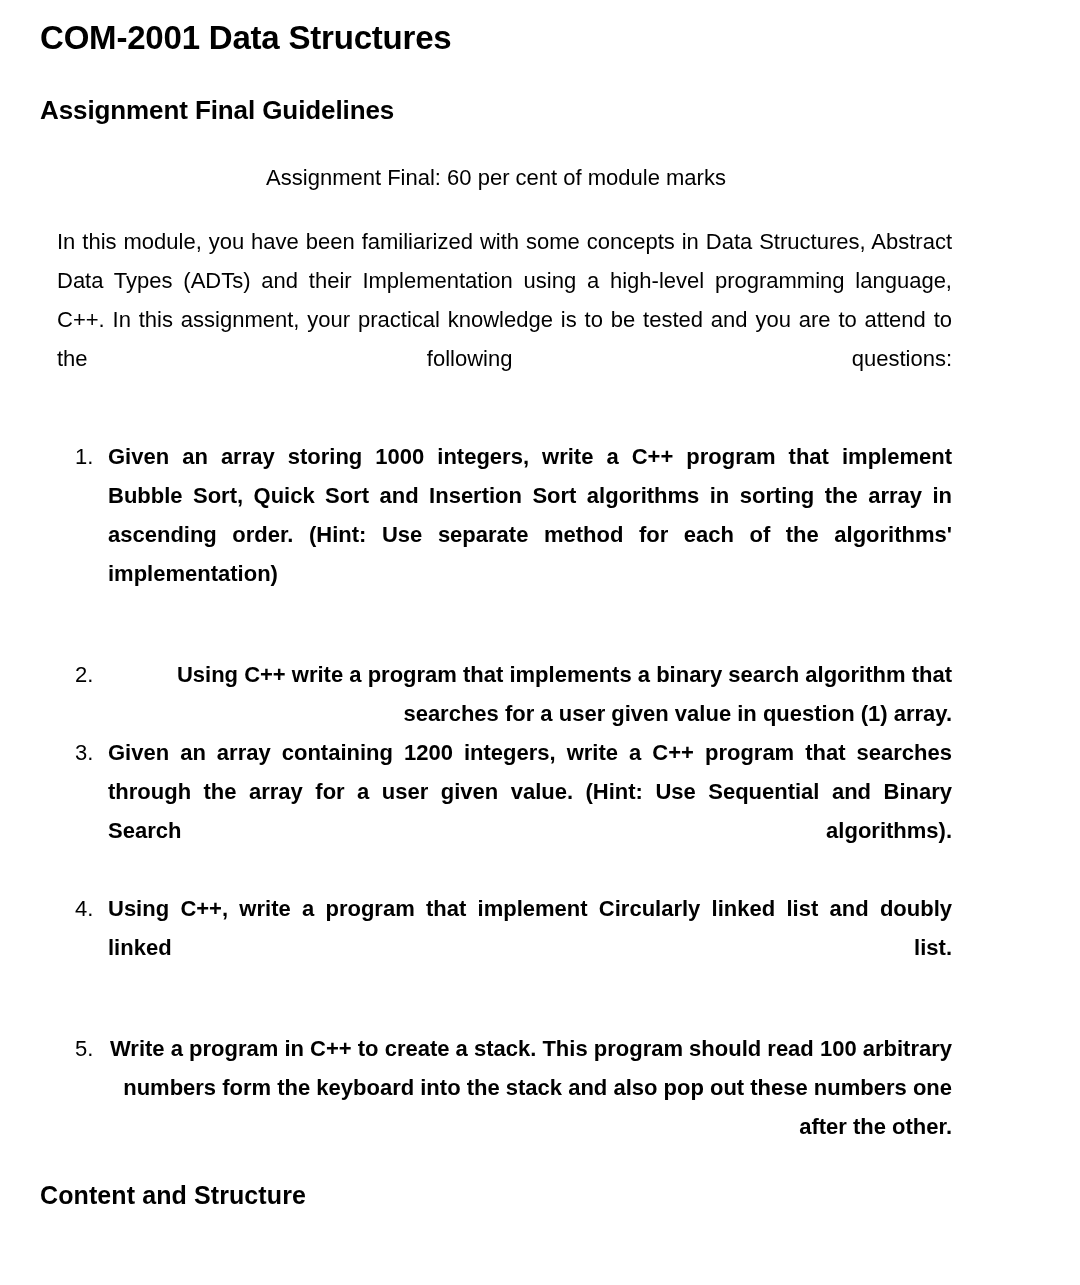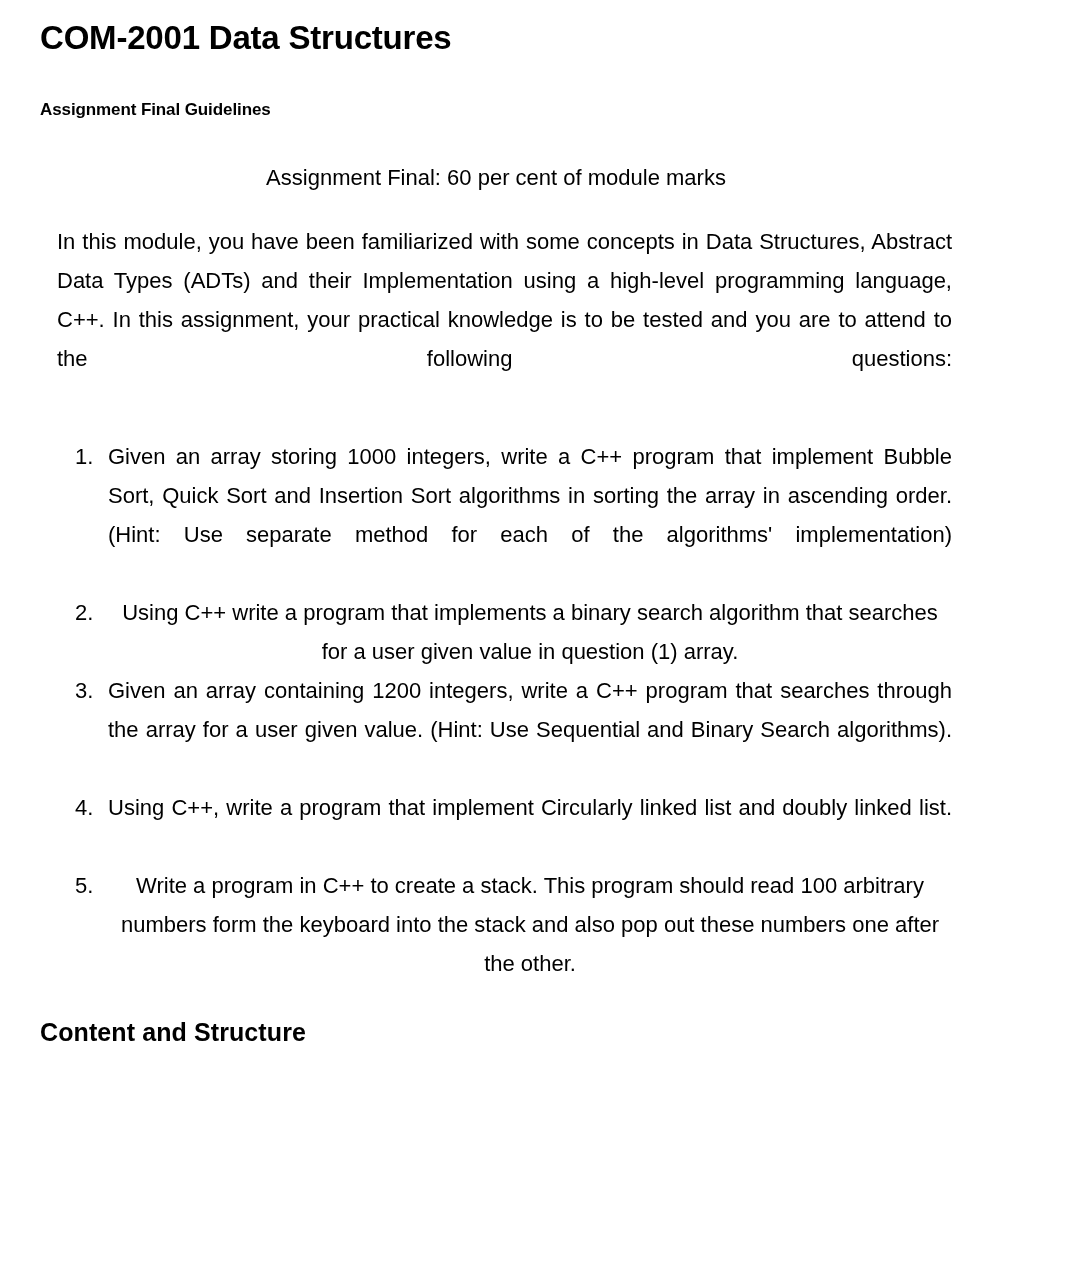--- a/index.html
+++ b/index.html
@@ -38,21 +38,21 @@
   .doc-title {
     font-size: 33px;
     font-weight: bold;
     line-height: 40px;
     letter-spacing: -0.2px;
     margin: 18px 0 0 0;
     white-space: nowrap;
   }
 
   .section-heading {
-    font-size: 17px;
+    font-size: 26px;
     font-weight: bold;
     line-height: 32px;
     letter-spacing: -0.1px;
     margin: 36px 0 6px 0;
   }
 
   .sub-heading {
     font-size: 25px;
     font-weight: bold;
     line-height: 26px;
@@ -92,20 +92,21 @@
 
   ol.q-list > li {
     counter-increment: qnum;
     position: relative;
     padding-left: 68px;
     font-size: 22px;
     line-height: 39px;
     text-align: justify;
     text-justify: inter-word;
     margin: 0;
+    font-weight: bold;
   }
 
   ol.q-list > li::before {
     content: counter(qnum) ".";
     position: absolute;
     left: 35px;
     top: 0;
     width: 28px;
     text-align: left;
     font-size: 22px;
@@ -119,21 +120,22 @@
   }
   ol.q-list > li > span.txt::after {
     content: "";
     display: inline-block;
     width: 100%;
   }
 
   
   ol.q-list > li.ragged,
   ol.q-list > li.ragged > span.txt {
-    text-align: center;
+    text-align: right;
+    margin-top: 23px;
   }
   ol.q-list > li.ragged > span.txt::after {
     content: none;
   }
 </style>
 </head>
 <body>
 
 <div class="page">
   <div class="content">

